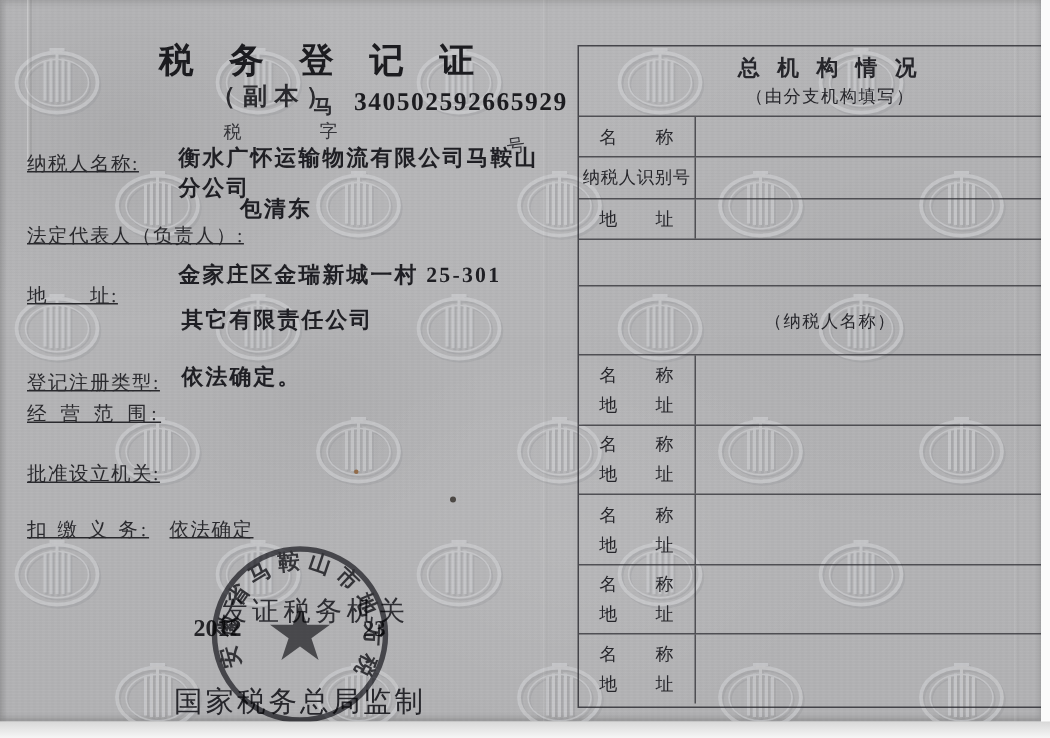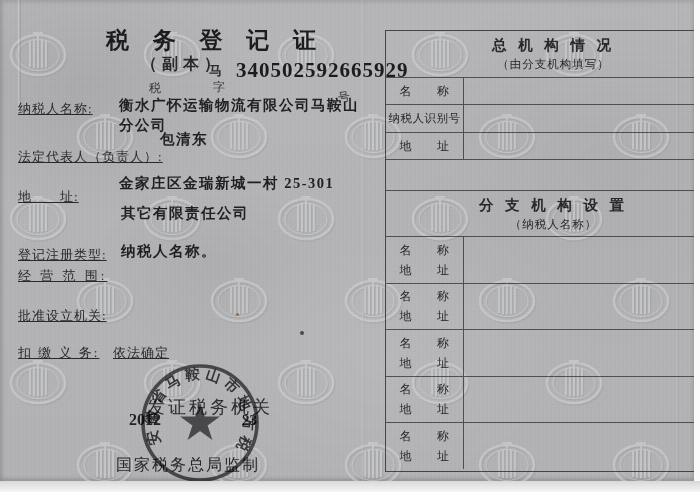--- a/index.html
+++ b/index.html
@@ -99,51 +99,51 @@
     <div class="grain"></div>
     <div class="crease-v" style="left:18px;top:0;height:115px;"></div>
     <div class="crease-v" style="left:362px;top:0;height:481px;opacity:.35;"></div>
     <div class="crease-v" style="left:676px;top:0;height:481px;opacity:.25;"></div>
     <div class="speck1"></div>
     <div class="speck2"></div>
 
     <div class="txt title" style="left:106px;top:25px;">税 务 登 记 证</div>
     <div class="txt" style="left:141px;top:54px;font-size:16px;font-weight:700;letter-spacing:5px;">（副本）</div>
     <div class="txt" style="left:209px;top:62px;font-size:13px;font-weight:600;">马</div>
-    <div class="txt" style="left:236px;top:58px;font-size:21px;font-weight:600;letter-spacing:1px;color:#1c1c20;">340502592665929</div>
+    <div class="txt" style="left:236px;top:58px;font-size:17px;font-weight:600;letter-spacing:1px;color:#1c1c20;">340502592665929</div>
     <div class="txt small" style="left:149px;top:80px;">税</div>
     <div class="txt small" style="left:213px;top:79px;">字</div>
     <div class="txt small" style="left:338px;top:89px;transform:rotate(-8deg);">号</div>
 
     <div class="txt lbl" style="left:18px;top:100px;">纳税人名称:</div>
     <div class="txt val" style="left:119px;top:96px;">衡水广怀运输物流有限公司马鞍山</div>
     <div class="txt val" style="left:119px;top:116px;">分公司</div>
 
     <div class="txt val" style="left:160px;top:130px;">包清东</div>
     <div class="txt lbl" style="left:18px;top:148px;">法定代表人（负责人）:</div>
 
     <div class="txt val" style="left:119px;top:174px;">金家庄区金瑞新城一村 25-301</div>
     <div class="txt lbl" style="left:18px;top:188px;">地　　址:</div>
 
     <div class="txt val" style="left:121px;top:204px;">其它有限责任公司</div>
     <div class="txt lbl" style="left:18px;top:226px;margin-top:20px;">登记注册类型:</div>
 
-    <div class="txt val" style="left:121px;top:242px;">纳税人名称。</div>
+    <div class="txt val" style="left:121px;top:242px;">依法确定。</div>
     <div class="txt lbl" style="left:18px;top:267px;letter-spacing:3px;">经 营 范 围:</div>
 
     <div class="txt lbl" style="left:18px;top:307px;">批准设立机关:</div>
 
     <div class="txt lbl" style="left:18px;top:344px;letter-spacing:2px;">扣 缴 义 务:</div>
     <div class="txt lbl" style="left:113px;top:344px;">依法确定</div>
 
     <div class="txt" style="left:147px;top:395px;font-size:18px;letter-spacing:3px;color:#2e2e33;">发证税务机关</div>
     <div class="txt" style="left:129px;top:411px;font-size:16px;font-weight:700;color:#232327;">2012</div>
     <div class="txt" style="left:242px;top:412px;font-size:15px;font-weight:700;color:#232327;">23</div>
 
-    <div class="txt" style="left:116px;top:455px;font-size:16px;letter-spacing:2px;color:#26262b;">国家税务总局监制</div>
+    <div class="txt" style="left:116px;top:455px;font-size:19px;letter-spacing:2px;color:#26262b;">国家税务总局监制</div>
 
     <svg class="stamp" width="132" height="132" viewBox="-66 -66 132 132">
       <circle cx="0" cy="0" r="57" fill="none" stroke="#3e3e44" stroke-width="3.6" opacity="0.88"></circle>
       <defs>
           <path id="ringArc" d="M -38,22 A 44,44 0 1 1 38,22" fill="none"></path>
         </defs>
       <text font-size="14.5" fill="#38383e" font-weight="700" letter-spacing="4.5" font-family="Liberation Serif, DejaVu Serif, serif">
         <textPath href="#ringArc" startOffset="2">安徽省马鞍山市地方税务局</textPath>
       </text>
       <polygon opacity="0.88" fill="#434349" points="0,-21 4.7,-6.5 20,-6.5 7.6,2.5 12.4,17 0,8 -12.4,17 -7.6,2.5 -20,-6.5 -4.7,-6.5"></polygon>
@@ -163,21 +163,20 @@
         <div class="vcell"></div>
       </div>
       <div class="trow" style="height:27px;">
         <div class="lcell">地　　址</div>
         <div class="vcell"></div>
       </div>
       <div class="trow" style="height:31px;">
         <div class="vcell"></div>
       </div>
       <div class="trow thead">
-        <div class="t1">分 支 机 构 设 置</div>
         <div class="t2">（纳税人名称）</div>
       </div>
       <div class="trow pairrow">
         <div class="lcell">
           <span>名　　称</span>
           <span>地　　址</span>
         </div>
           <div class="vcell"></div>
       </div>
       <div class="trow pairrow">

